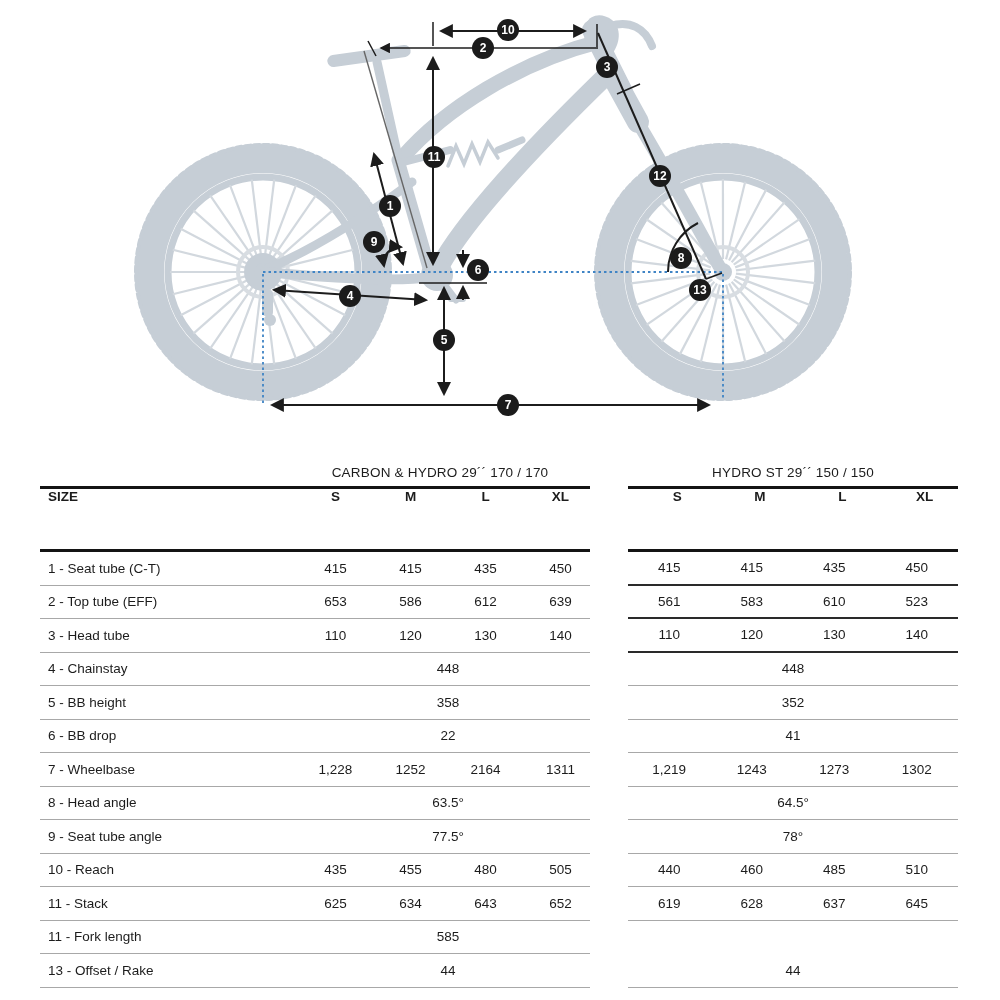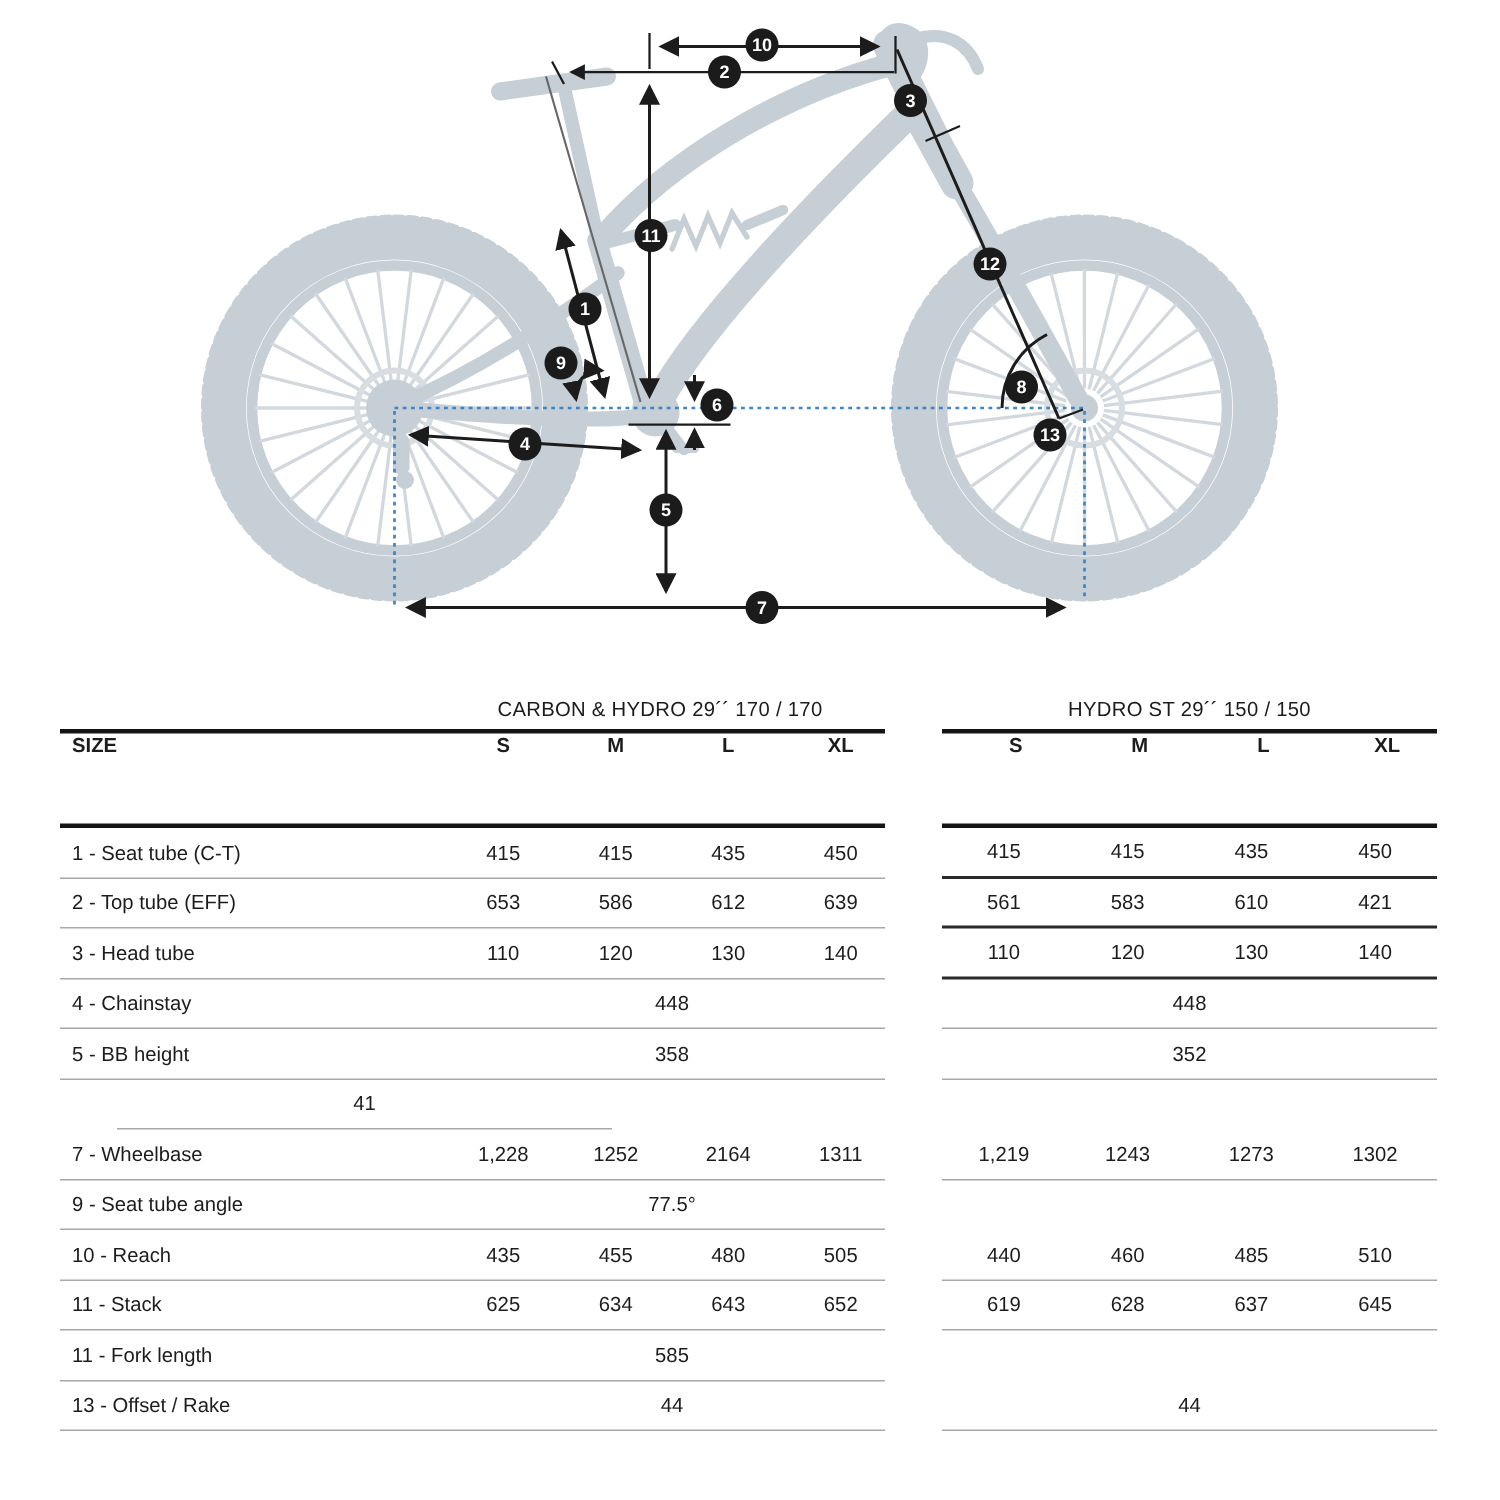--- a/index.html
+++ b/index.html
@@ -313,21 +313,21 @@
             <div class="cell-g1">653</div>
             <div class="cell-g1">586</div>
             <div class="cell-g1">612</div>
             <div class="cell-g1">639</div>
           </div>
           <div class="row-gap"></div>
           <div class="row-right heavy">
             <div class="cell-g2">561</div>
             <div class="cell-g2">583</div>
             <div class="cell-g2">610</div>
-            <div class="cell-g2">421</div>
+            <div class="cell-g2">523</div>
           </div>
         </div>
         <div class="trow">
           <div class="row-left">
             <div class="cell-label">3 - Head tube</div>
             <div class="cell-g1">110</div>
             <div class="cell-g1">120</div>
             <div class="cell-g1">130</div>
             <div class="cell-g1">140</div>
           </div>
@@ -353,20 +353,24 @@
           <div class="row-left">
             <div class="cell-label">5 - BB height</div>
             <div class="cell-merged-g1">358</div>
           </div>
           <div class="row-gap"></div>
           <div class="row-right">
             <div class="cell-merged-g2">352</div>
           </div>
         </div>
         <div class="trow">
+          <div class="row-left">
+            <div class="cell-label">6 - BB drop</div>
+            <div class="cell-merged-g1">22</div>
+          </div>
           <div class="row-gap"></div>
           <div class="row-right">
             <div class="cell-merged-g2">41</div>
           </div>
         </div>
         <div class="trow">
           <div class="row-left">
             <div class="cell-label">7 - Wheelbase</div>
             <div class="cell-g1">1,228</div>
             <div class="cell-g1">1252</div>
@@ -376,24 +380,37 @@
           <div class="row-gap"></div>
           <div class="row-right">
             <div class="cell-g2">1,219</div>
             <div class="cell-g2">1243</div>
             <div class="cell-g2">1273</div>
             <div class="cell-g2">1302</div>
           </div>
         </div>
         <div class="trow">
           <div class="row-left">
+            <div class="cell-label">8 - Head angle</div>
+            <div class="cell-merged-g1">63.5°</div>
+          </div>
+          <div class="row-gap"></div>
+          <div class="row-right">
+            <div class="cell-merged-g2">64.5°</div>
+          </div>
+        </div>
+        <div class="trow">
+          <div class="row-left">
             <div class="cell-label">9 - Seat tube angle</div>
             <div class="cell-merged-g1">77.5°</div>
           </div>
           <div class="row-gap"></div>
+          <div class="row-right">
+            <div class="cell-merged-g2">78°</div>
+          </div>
         </div>
         <div class="trow">
           <div class="row-left">
             <div class="cell-label">10 - Reach</div>
             <div class="cell-g1">435</div>
             <div class="cell-g1">455</div>
             <div class="cell-g1">480</div>
             <div class="cell-g1">505</div>
           </div>
           <div class="row-gap"></div>

